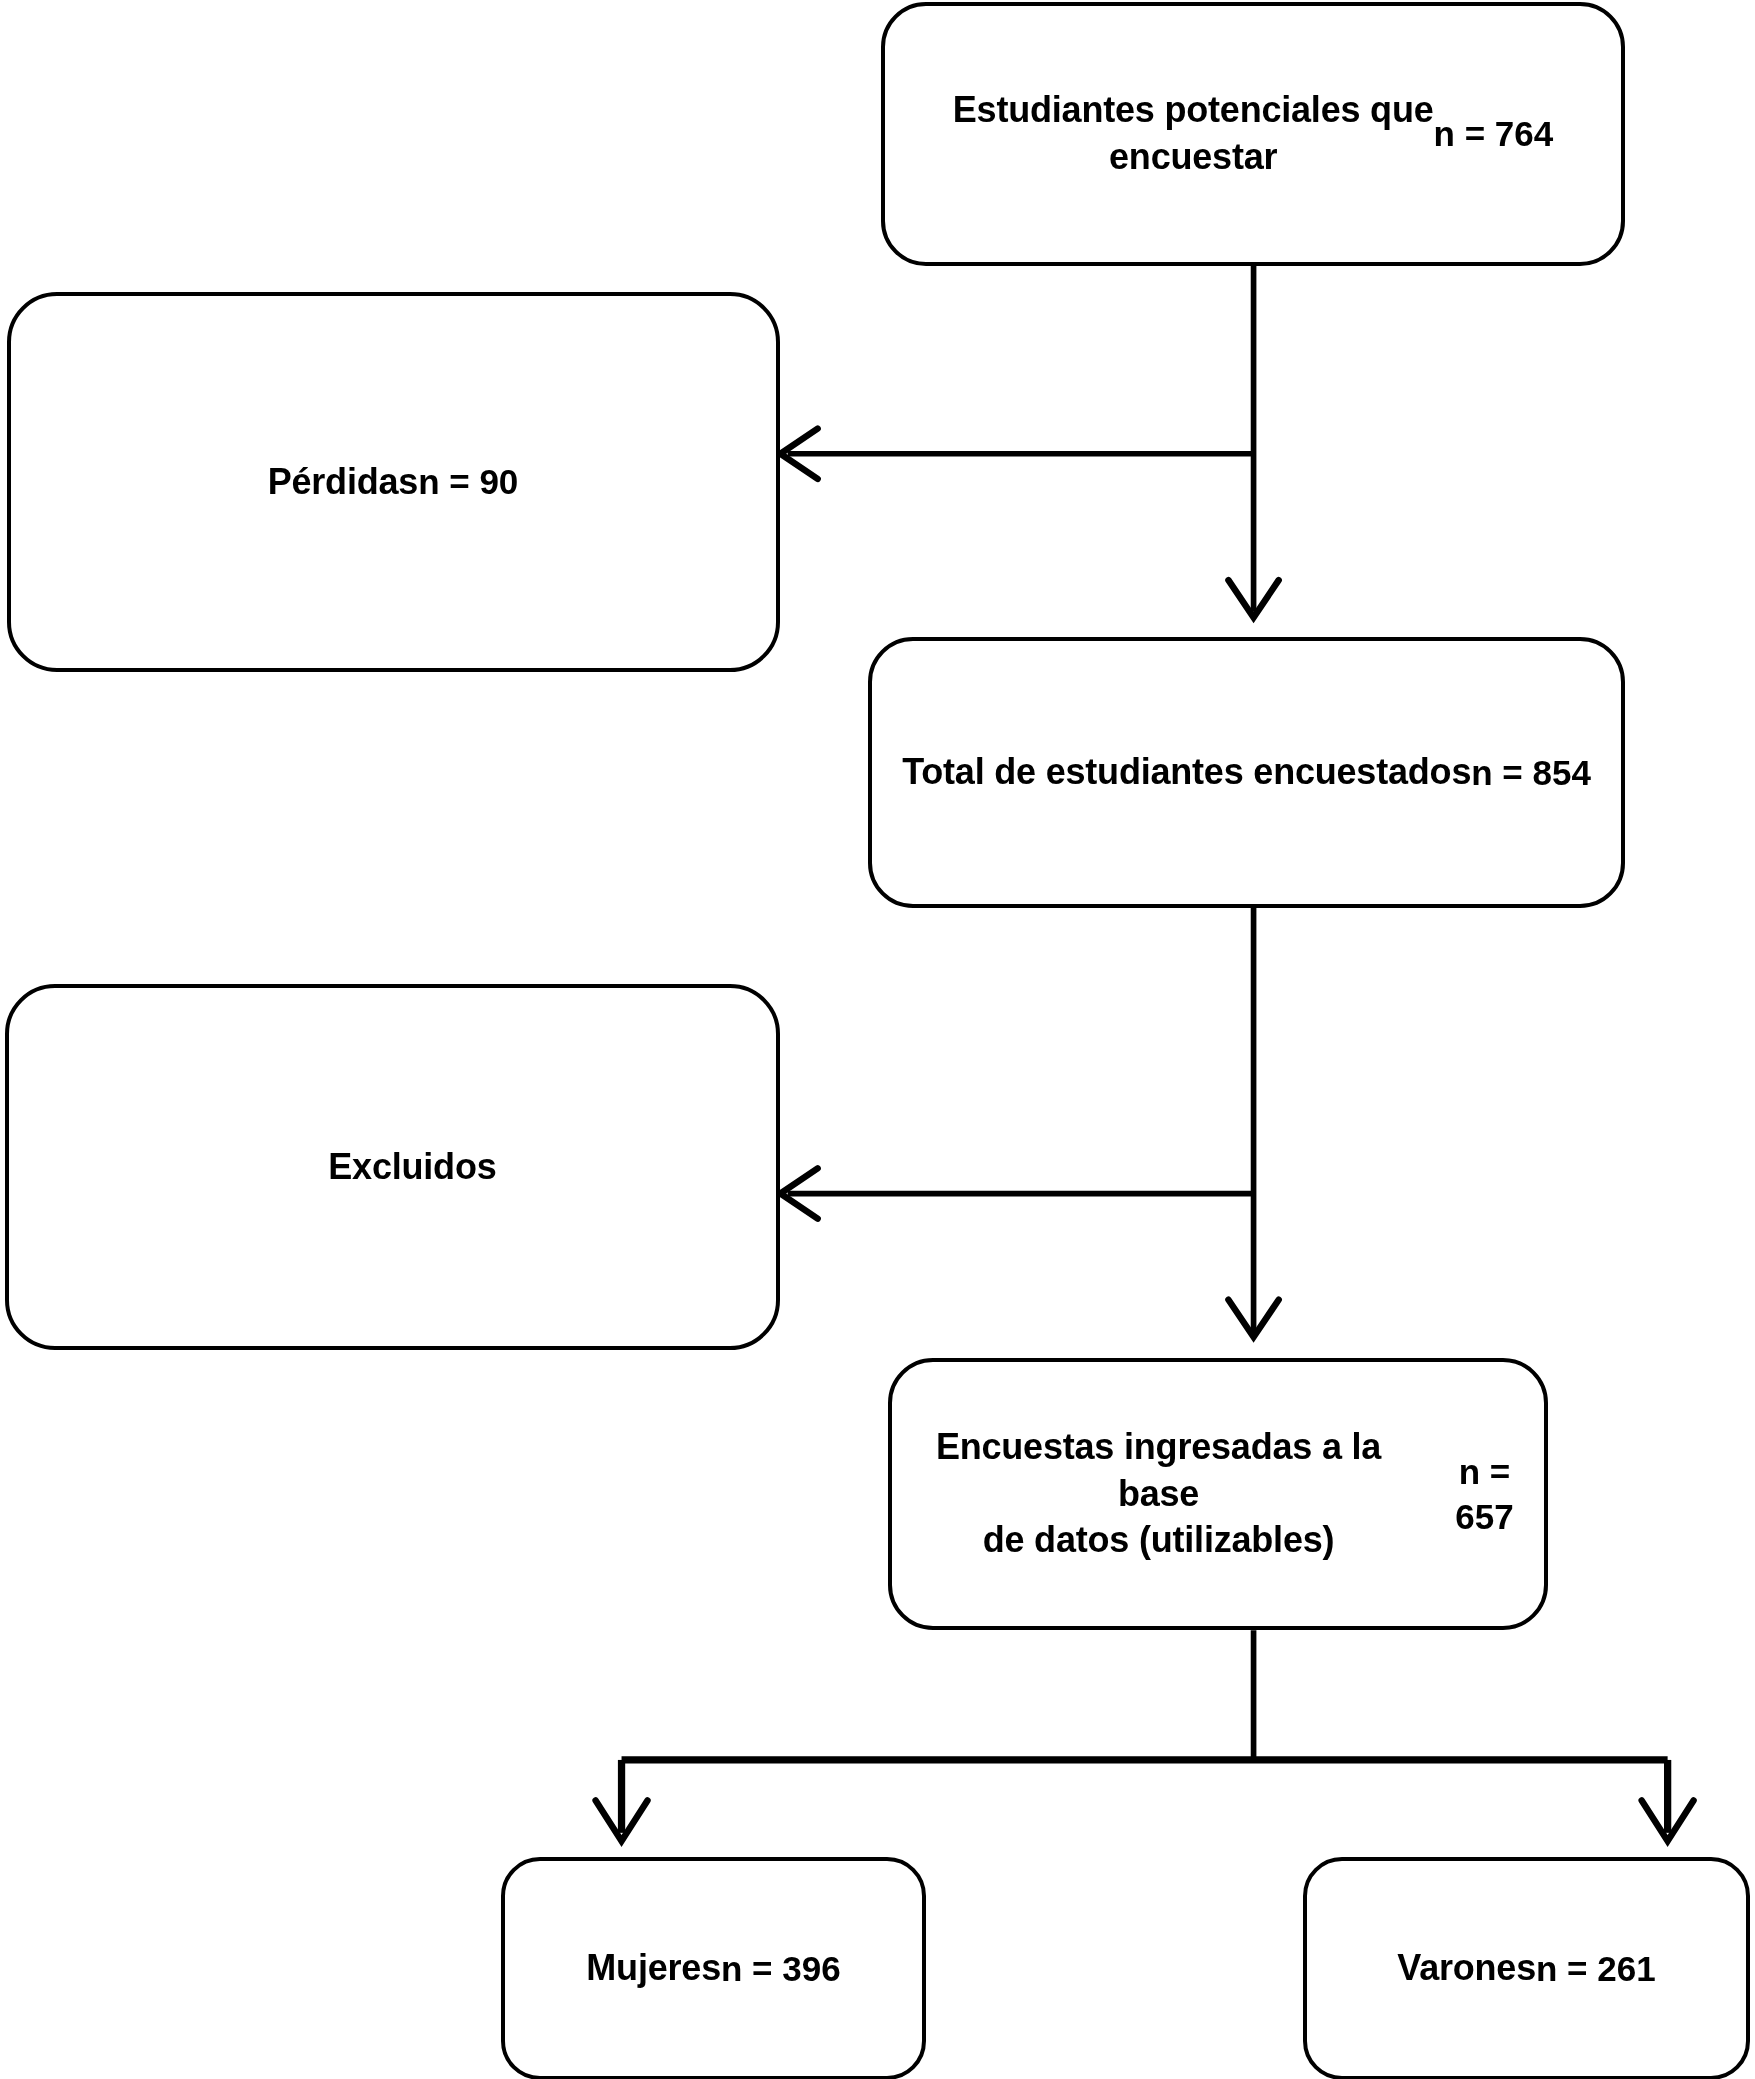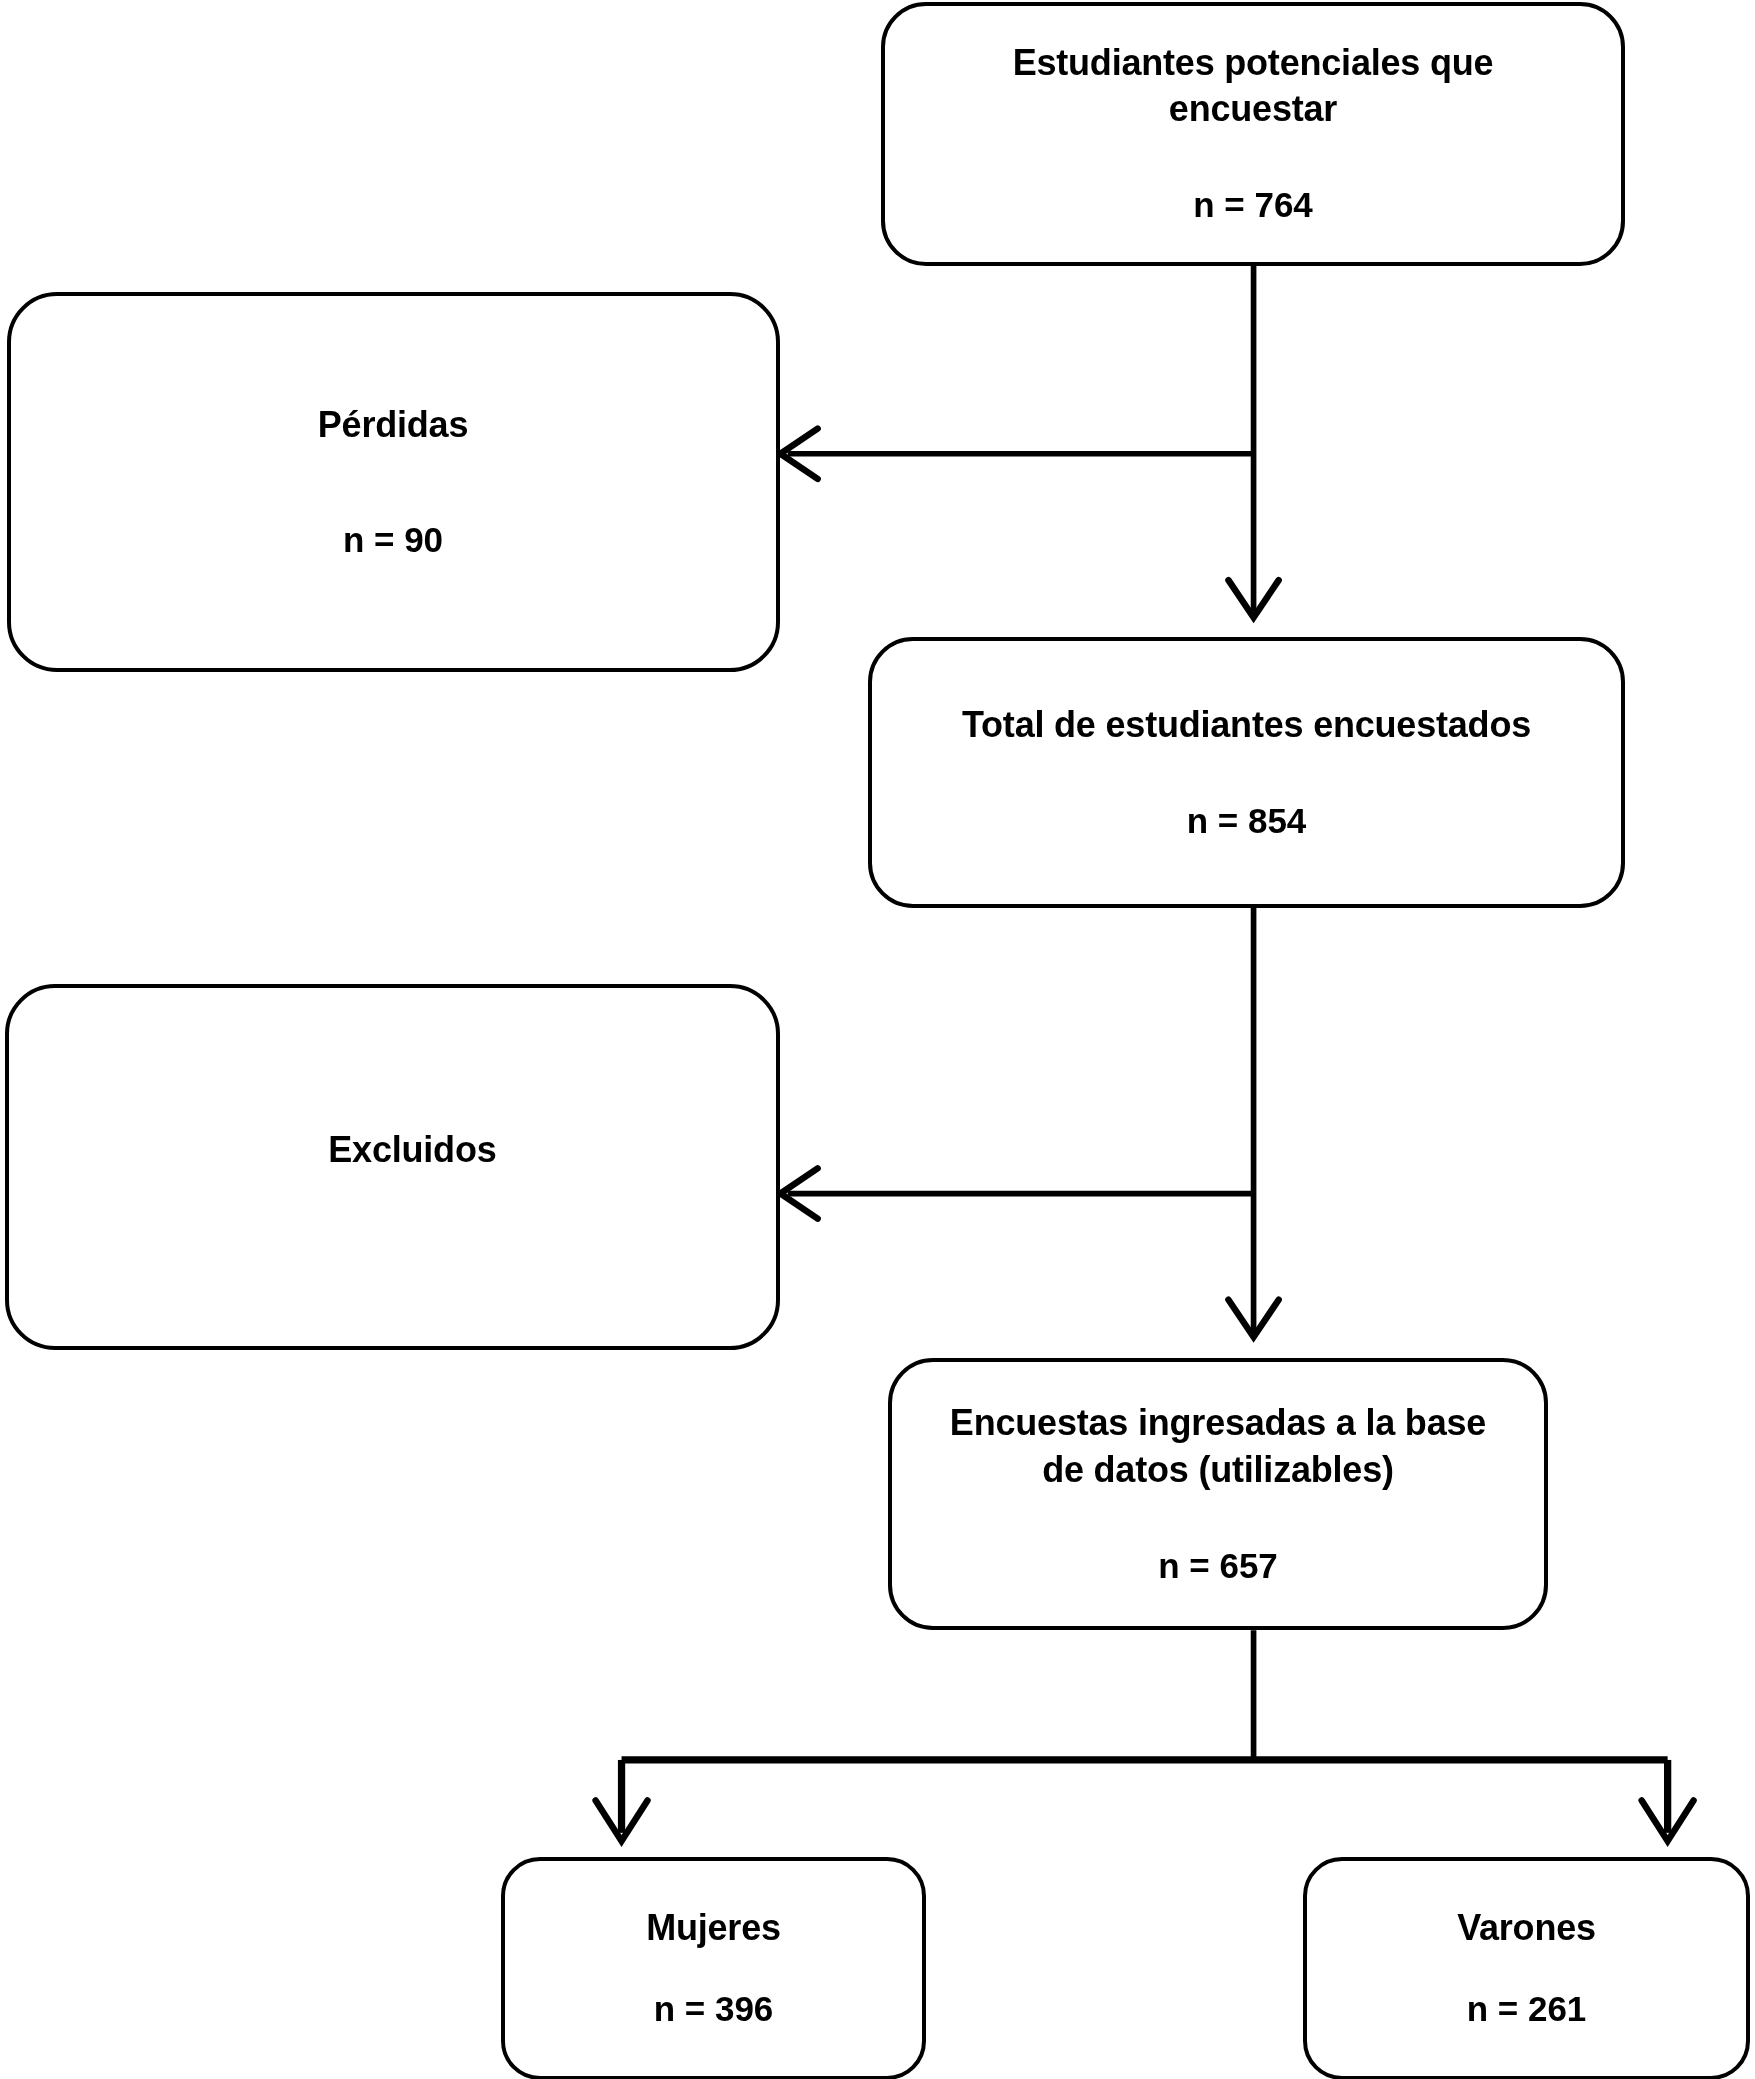--- a/index.html
+++ b/index.html
@@ -29,21 +29,21 @@
     height: 2080px;
     display: block;
   }
   .node-box {
     position: absolute;
     box-sizing: border-box;
     border: 4.9px solid #000000;
     border-radius: 45px;
     background: #ffffff;
     display: flex;
-    flex-direction: column;
+    flex-direction: row;
     align-items: center;
     justify-content: center;
     text-align: center;
     color: #000000;
   }
   .node-title {
     font-weight: bold;
     font-size: 36px;
     line-height: 1.30;
     letter-spacing: -0.2px;

